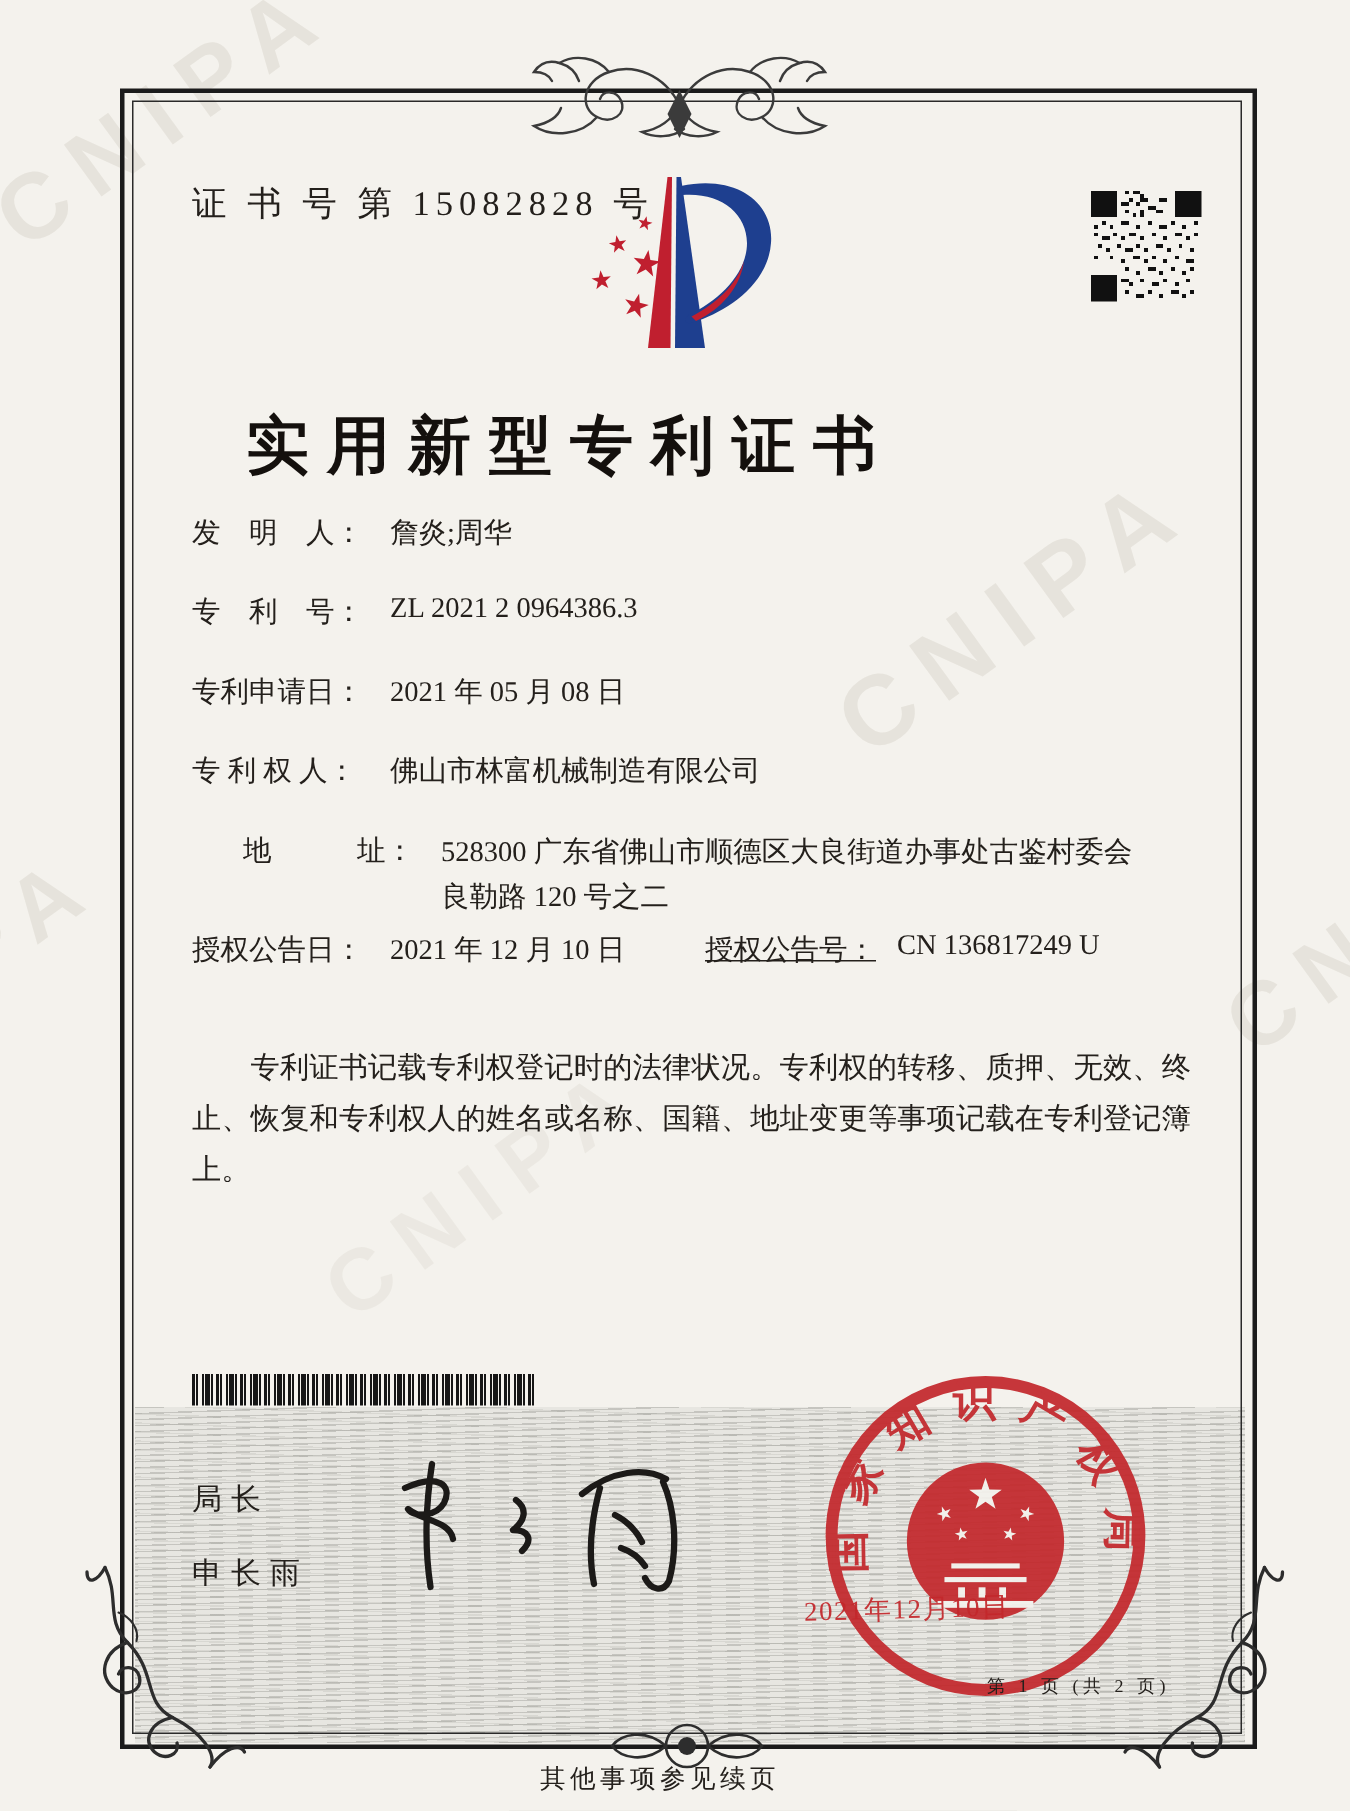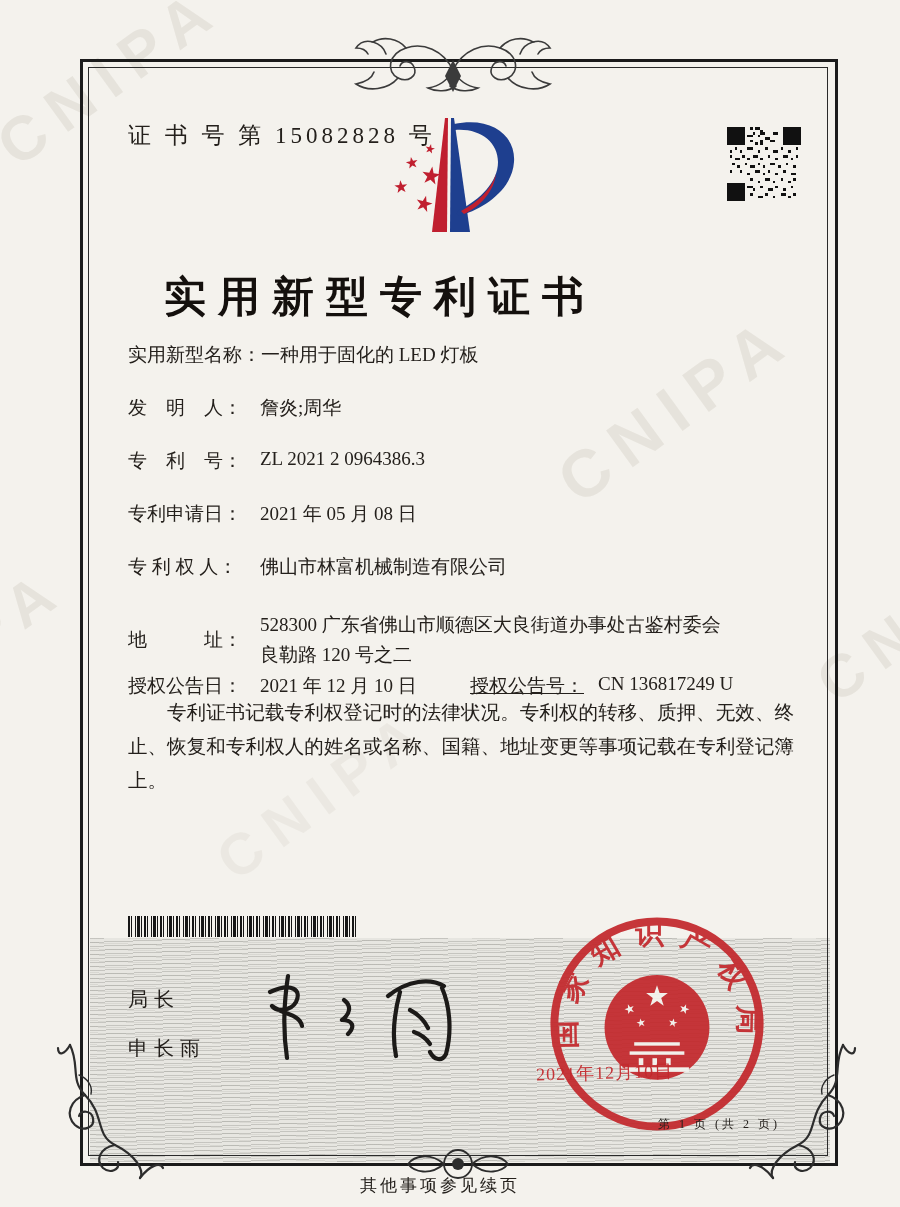--- a/index.html
+++ b/index.html
@@ -31,21 +31,21 @@
   .qr{position:absolute;left:727px;top:127px;}
   .title{
     position:absolute;left:0;top:236px;width:760px;text-align:center;
     font-size:42px;font-weight:bold;letter-spacing:12px;color:#14100d;margin-top:33px;
   }
   
   .fields{position:absolute;left:128px;top:342px;width:668px;font-size:19px;}
   .field-row{display:flex;height:53px;align-items:flex-start;}
   .field-label{flex:0 0 132px;white-space:nowrap;}
   .field-value{flex:1;}
-  .addr-row{display:flex;height:66px;align-items:center;}
+  .addr-row{display:flex;height:66px;align-items:flex-start;margin-left:34px;}
   .addr-lines{flex:1;line-height:30px;}
   .grant-row{display:flex;height:40px;align-items:flex-start;}
   .grant-left{flex:0 0 342px;display:flex;align-items:center;}
   .grant-right{flex:1;display:flex;}
   .grant-right .field-label{flex:0 0 128px;text-decoration:underline;}
   
   .body-text{
     position:absolute;left:128px;top:696px;width:666px;
     font-size:19.5px;line-height:34px;text-align:justify;
   }
@@ -169,24 +169,20 @@
       <path d="M1,17h1v1h-1z M5,17h1v1h-1z M8,18h1v1h-1z M11,17h2v1h-2z M14,18h1v1h-1z M16,17h1v1h-1z M19,18h1v1h-1z M22,17h1v1h-1z M25,18h2v1h-2z"></path>
       <path d="M9,20h1v1h-1z M12,21h1v1h-1z M15,20h2v1h-2z M18,21h1v1h-1z M21,20h1v1h-1z M24,21h1v1h-1z M26,20h1v1h-1z"></path>
       <path d="M8,23h2v1h-2z M13,23h1v1h-1z M10,24h1v1h-1z M16,24h2v1h-2z M19,23h1v1h-1z M22,24h1v1h-1z M25,23h1v1h-1z"></path>
       <path d="M9,26h1v1h-1z M12,27h2v1h-2z M15,26h1v1h-1z M18,27h1v1h-1z M21,26h2v1h-2z M24,27h1v1h-1z M26,26h1v1h-1z"></path>
     </g>
   </svg>
 
   <div class="title">实用新型专利证书</div>
 
   <div class="fields">
-    <div class="field-row">
-      <span class="field-label">实用新型名称：</span>
-      <span class="field-value">一种用于固化的 LED 灯板</span>
-    </div>
     <div class="field-row">
       <span class="field-label">发　明　人：</span>
       <span class="field-value">詹炎;周华</span>
     </div>
     <div class="field-row">
       <span class="field-label">专　利　号：</span>
       <span class="field-value">ZL 2021 2 0964386.3</span>
     </div>
     <div class="field-row">
       <span class="field-label">专利申请日：</span>

